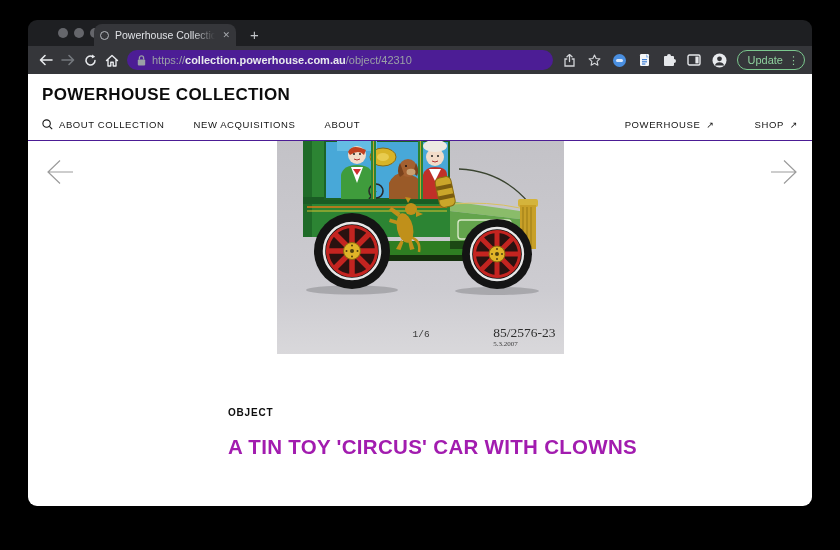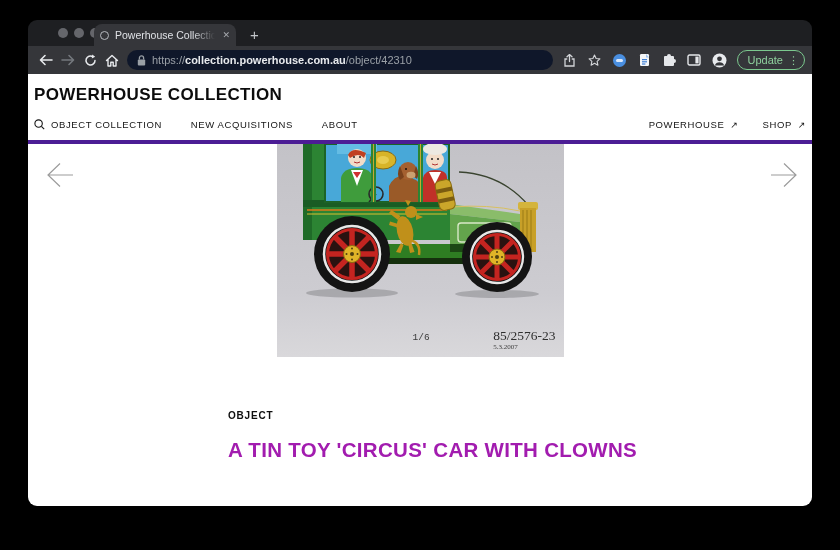--- a/index.html
+++ b/index.html
@@ -20,40 +20,40 @@
   .favicon-ring { width:9px; height:9px; border:1.5px solid #b6b9be; border-radius:50%; flex:none; }
   .tab-title { color:#dfe1e5; font-size:10.5px; white-space:nowrap; overflow:hidden; max-width:100px;
                -webkit-mask-image:linear-gradient(90deg,#000 78%,transparent);
                mask-image:linear-gradient(90deg,#000 78%,transparent); }
   .tab-close { color:#a6a9ae; font-size:9px; margin-left:auto; cursor:default; }
   .newtab { position:absolute; left:222px; top:4px; color:#c2c5c9; font-size:15px; line-height:22px; font-weight:400; }
 
   
   .toolbar { height:28px; background:#35363a; flex:none; display:flex; align-items:center; padding:0 7px; }
   .nav-btn { width:22px; height:22px; display:flex; align-items:center; justify-content:center; flex:none; }
-  .urlbar { flex:1; height:20px; background:#0f172a; border-radius:10px; margin:0 6px 0 4px;
+  .urlbar { flex:1; height:20px; background:#4c1d95; border-radius:10px; margin:0 6px 0 4px;
             display:flex; align-items:center; padding:0 10px; gap:6px; min-width:0; }
   .url-text { font-size:11px; white-space:nowrap; overflow:hidden; }
   .url-text .dim { color:#9aa0a6; }
   .url-text .host { color:#e8eaed; font-weight:700; }
   .tb-icons { display:flex; align-items:center; gap:4px; flex:none; }
   .tb-ic { width:21px; height:21px; display:flex; align-items:center; justify-content:center; }
   .update-pill { height:20px; border:1px solid #7bc88e; border-radius:11px; display:flex; align-items:center;
                  padding:0 5px 0 10px; gap:5px; margin-left:3px; }
   .update-pill .lbl { color:#8fd19e; font-size:11px; font-weight:400; }
   .update-pill .dots { color:#8fd19e; font-size:11px; letter-spacing:0; }
 
   
   .content { flex:1; background:#fff; position:relative; overflow:hidden; color:#111; }
-  .site-header { padding:11px 6px 0; border-bottom:4px solid #4c1d95; }
+  .site-header { padding:11px 14px 0; border-bottom:1px solid #4c1d95; }
   .logo { font-size:17px; font-weight:700; letter-spacing:.4px; color:#0c0c0c; white-space:nowrap; }
   .nav-row { margin-top:14px; padding-bottom:10px; display:flex; justify-content:space-between; align-items:center; }
   .nav-left, .nav-right { display:flex; align-items:center; }
   .nav-left { gap:29px; }
-  .nav-right { gap:24px; }
+  .nav-right { gap:40px; }
   .nav-item { display:flex; align-items:center; gap:6px; font-size:9.5px; letter-spacing:.6px;
               color:#141414; font-weight:500; white-space:nowrap; cursor:default; }
   .ext-arrow { font-size:9px; color:#141414; }
 
   
   .hero { position:relative; height:213px; }
   .photo { position:relative; width:287px; height:213px; margin:0 auto; }
   .photo svg { display:block; }
   .frame-counter { position:absolute; left:136px; bottom:14px; font-family:Liberation Mono, monospace;
                    font-size:9.5px; color:#3a3a3a; }
@@ -177,21 +177,21 @@
 
       <div class="site-header">
         <div class="logo">POWERHOUSE COLLECTION</div>
         <div class="nav-row">
           <div class="nav-left">
             <span class="nav-item">
               <svg width="11" height="11" viewBox="0 0 11 11">
                   <circle cx="4.6" cy="4.6" r="3.7" stroke="#141414" stroke-width="1.1" fill="none"></circle>
                   <path d="M7.4 7.4 L10.2 10.2" stroke="#141414" stroke-width="1.1"></path>
                 </svg>
-              <span>OBJECT COLLECTION</span>
+              <span>ABOUT COLLECTION</span>
             </span>
             <span class="nav-item">
               <span>NEW ACQUISITIONS</span>
             </span>
             <span class="nav-item">
               <span>ABOUT</span>
             </span>
           </div>
           <div class="nav-right">
             <span class="nav-item">

